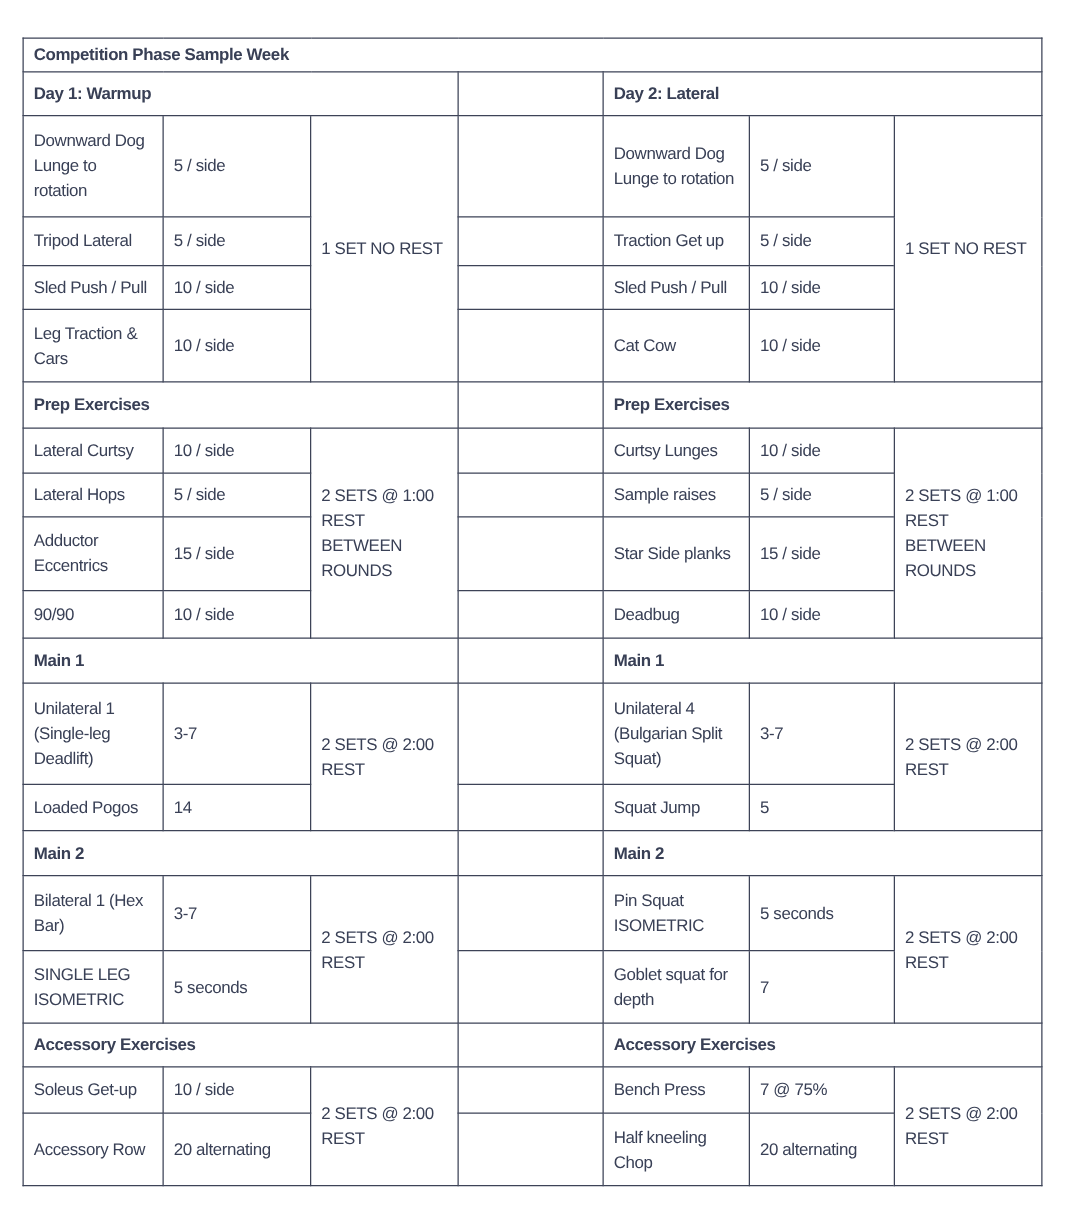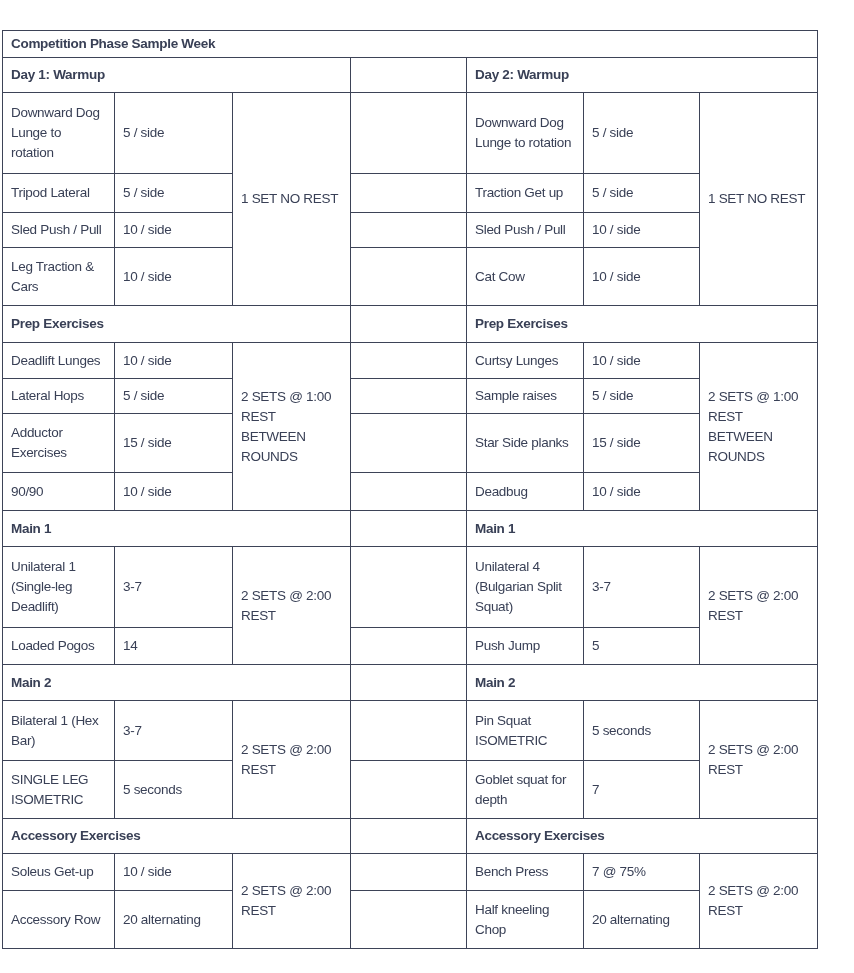--- a/index.html
+++ b/index.html
@@ -3,21 +3,21 @@
 <meta charset="utf-8">
 <style>
   html,body{margin:0;padding:0;background:#ffffff;}
   body{
     width:854px;height:973px;position:relative;
     font-family:"Liberation Sans",sans-serif;
     color:#394056;
   }
   table{
     border-collapse:collapse;table-layout:fixed;
-    position:absolute;left:2px;top:30px;width:815px;border-radius:29px;
+    position:absolute;left:18px;top:30px;width:815px;border-radius:29px;
   }
   td{
     border:1px solid #3d4357;
     padding:6px 8px;
     font-size:13.5px;
     line-height:20px;
     letter-spacing:-0.3px;
     vertical-align:middle;
     text-align:left;
     overflow:hidden;
@@ -41,21 +41,21 @@
   </colgroup>
 
   <tbody>
       <tr style="height:27px">
     <td colspan="7" class="b t">Competition Phase Sample Week</td>
   </tr>
 
   <tr style="height:35px">
     <td colspan="3" class="b">Day 1: Warmup</td>
     <td></td>
-    <td colspan="3" class="b">Day 2: Warmup</td>
+    <td colspan="3" class="b">Day 2: Lateral</td>
   </tr>
   <tr style="height:81px">
     <td>Downward Dog Lunge to rotation</td>
     <td>5 / side</td>
     <td rowspan="4">1 SET NO REST</td>
     <td></td>
     <td>Downward Dog Lunge to rotation</td>
     <td>5 / side</td>
     <td rowspan="4">1 SET NO REST</td>
   </tr>
@@ -80,37 +80,37 @@
     <td>Cat Cow</td>
     <td>10 / side</td>
   </tr>
 
   <tr style="height:37px">
     <td colspan="3" class="b">Prep Exercises</td>
     <td></td>
     <td colspan="3" class="b">Prep Exercises</td>
   </tr>
   <tr style="height:36px">
-    <td>Deadlift Lunges</td>
+    <td>Lateral Curtsy</td>
     <td>10 / side</td>
     <td rowspan="4">2 SETS @ 1:00 REST BETWEEN ROUNDS</td>
     <td></td>
     <td>Curtsy Lunges</td>
     <td>10 / side</td>
     <td rowspan="4">2 SETS @ 1:00 REST BETWEEN ROUNDS</td>
   </tr>
   <tr style="height:35px">
     <td>Lateral Hops</td>
     <td>5 / side</td>
     <td></td>
     <td>Sample raises</td>
     <td>5 / side</td>
   </tr>
   <tr style="height:59px">
-    <td>Adductor Exercises</td>
+    <td>Adductor Eccentrics</td>
     <td>15 / side</td>
     <td></td>
     <td>Star Side planks</td>
     <td>15 / side</td>
   </tr>
   <tr style="height:38px">
     <td>90/90</td>
     <td>10 / side</td>
     <td></td>
     <td>Deadbug</td>
@@ -128,21 +128,21 @@
     <td rowspan="2">2 SETS @ 2:00 REST</td>
     <td></td>
     <td>Unilateral 4 (Bulgarian Split Squat)</td>
     <td>3-7</td>
     <td rowspan="2">2 SETS @ 2:00 REST</td>
   </tr>
   <tr style="height:37px">
     <td>Loaded Pogos</td>
     <td>14</td>
     <td></td>
-    <td>Push Jump</td>
+    <td>Squat Jump</td>
     <td>5</td>
   </tr>
 
   <tr style="height:36px">
     <td colspan="3" class="b">Main 2</td>
     <td></td>
     <td colspan="3" class="b">Main 2</td>
   </tr>
   <tr style="height:60px">
     <td>Bilateral 1 (Hex Bar)</td>

